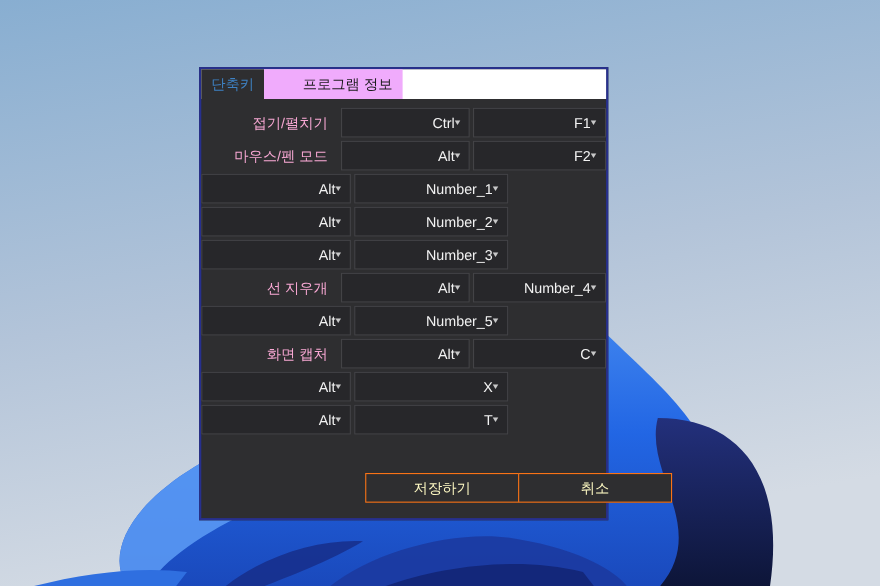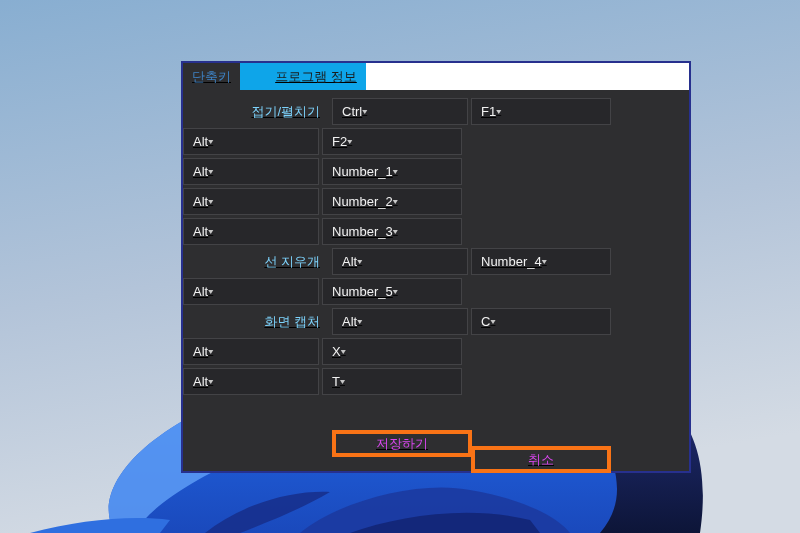--- a/index.html
+++ b/index.html
@@ -7,61 +7,60 @@
   body { font-family: "Liberation Sans", sans-serif; }
 
   .stage { position: relative; width: 800px; height: 533px; overflow: hidden; }
 
   .wallpaper { position: absolute; inset: 0; }
   .wallpaper svg { display: block; width: 100%; height: 100%; }
 
   
   .dialog {
     position: absolute; left: 181px; top: 61px;
-    width: 510px; height: 412px;
+    width: 372px; height: 412px;
     background: #2e2e30;
     border: 2px solid #27308e;
-    text-decoration: underline;
   }
 
   .tabbar { display: flex; height: 27px; background: #ffffff; }
   .tab {
     display: flex; align-items: center; justify-content: center;
     font-size: 13px; cursor: default;
   }
   .tab.active { width: 57px; background: #2e2e30; color: #3e82c4; }
-  .tab.inactive { width: 126px; background: #0ea5e9; color: #1b1b1b; padding-left: 26px; }
+  .tab.inactive { width: 126px; background: #f0abfc; color: #1b1b1b; padding-left: 26px; }
 
   .rows { padding-top: 8px; }
   .row { display: flex; align-items: center; height: 27px; margin-bottom: 3px; }
   .row-label {
     width: 149px; padding-right: 12px;
-    text-align: right; color: #7dd3fc; font-size: 13px;
+    text-align: right; color: #f9a8d4; font-size: 13px;
     white-space: nowrap; overflow: hidden;
   }
   .combo {
     height: 27px; background: #27272a;
     border: 1px solid #434346;
-    display: flex; align-items: center; justify-content: flex-start;
+    display: flex; align-items: center; justify-content: flex-end;
     padding: 0 8px 0 9px;
     color: #f2f2f2; font-size: 13px;
   }
   .combo.modifier { width: 136px; margin-right: 3px; }
   .combo.key { width: 140px; }
   .combo .arrow { color: #c8c8c8; font-size: 10px; line-height: 1; transform: scaleY(0.8); }
 
   .btnrow { display: flex; margin: 35px 0 0 149px; width: 279px; }
   .btn {
     flex: 1; height: 27px;
-    background: #2e2e30; color: #d946ef;
-    border: 4px solid #f97316;
+    background: #2e2e30; color: #fef9c3;
+    border: 1px solid #f97316;
     font-size: 13px; font-family: "Liberation Sans", sans-serif;
     cursor: pointer;
   }
-  .btn + .btn { margin-left: -1px; margin-top: 16px; }
+  .btn + .btn { margin-left: -1px; }
 </style>
 </head>
 <body>
 
 <div class="stage">
 
   <div class="wallpaper">
     <svg viewBox="0 0 800 533" preserveAspectRatio="none" aria-hidden="true">
       <defs>
         <linearGradient id="sky" x1="0" y1="0" x2="0.25" y2="1">
@@ -105,20 +104,21 @@
           <span>Ctrl</span>
           <span class="arrow">▾</span>
         </div>
         <div class="combo key">
           <span>F1</span>
           <span class="arrow">▾</span>
         </div>
       </div>
 
       <div class="row">
+        <div class="row-label">마우스/펜 모드</div>
         <div class="combo modifier">
           <span>Alt</span>
           <span class="arrow">▾</span>
         </div>
         <div class="combo key">
           <span>F2</span>
           <span class="arrow">▾</span>
         </div>
       </div>
 

